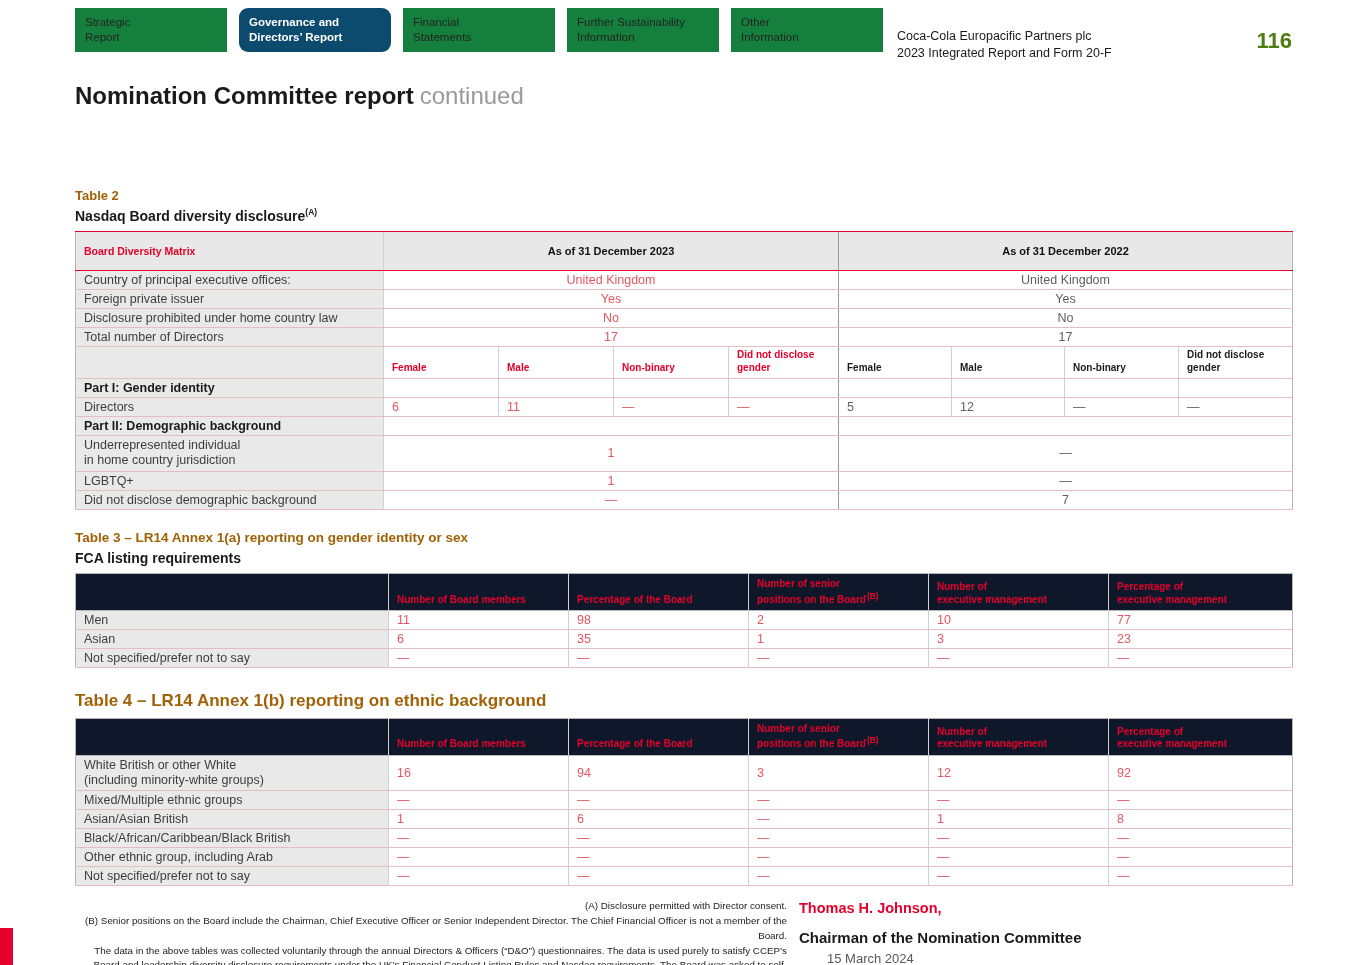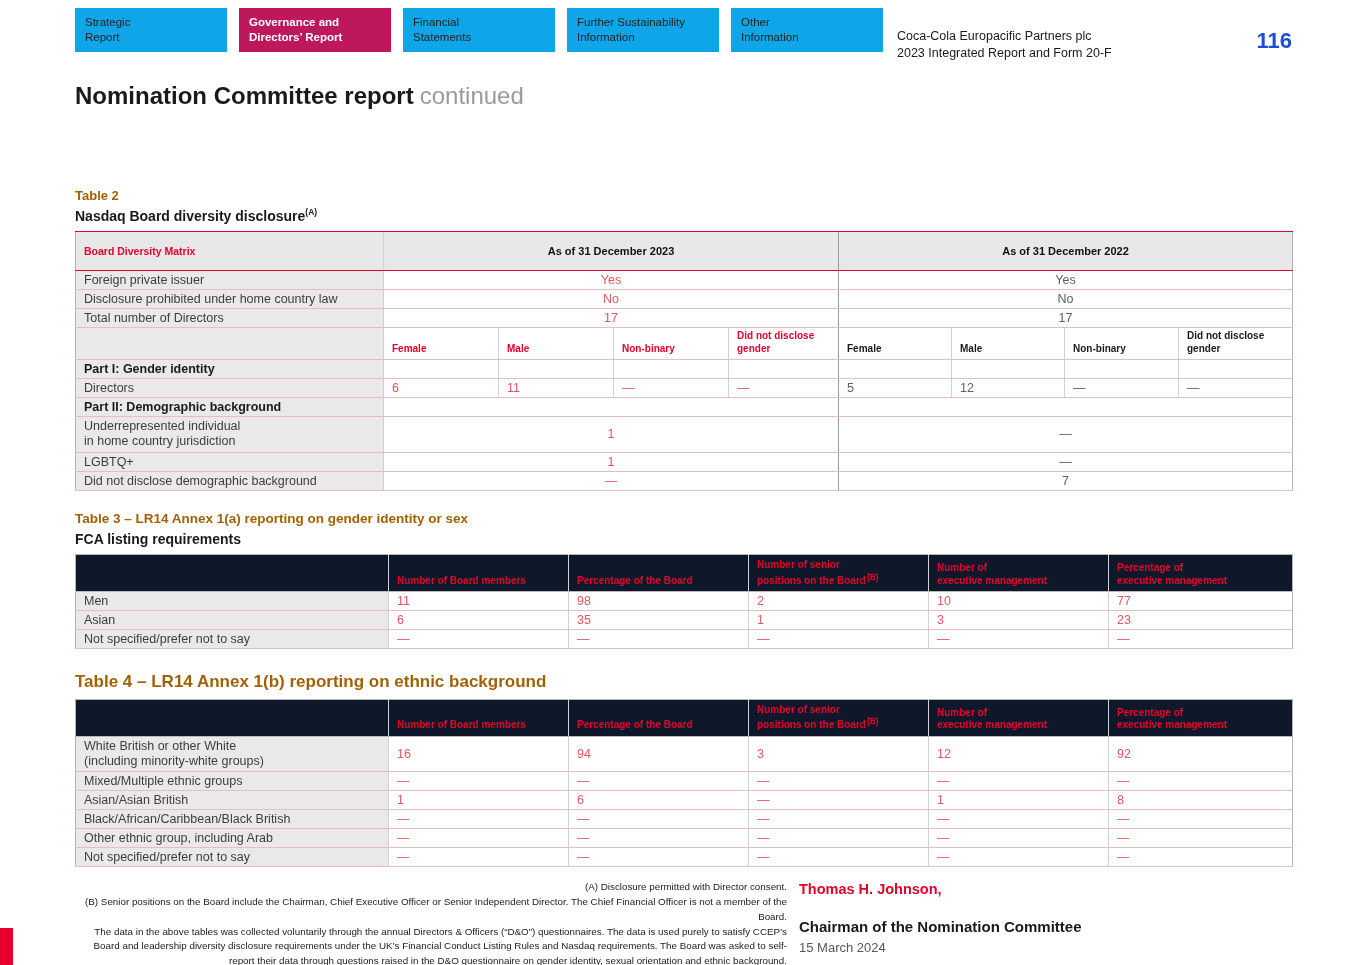--- a/index.html
+++ b/index.html
@@ -7,25 +7,25 @@
     width:1365px;height:965px;background:#ffffff;overflow:hidden;position:relative;
     font-family:"Liberation Sans", sans-serif;color:#1a1a1a;
   }
   .page{padding:0 73px 0 75px;}
 
   
   .topbar{display:flex;margin-top:8px;align-items:flex-start;}
   .tabs{display:flex;gap:12px;}
   .tab{
     width:152px;height:44px;box-sizing:border-box;padding:7px 10px;
-    background:#0ea5e9;font-size:11.5px;line-height:1.32;color:#222;cursor:pointer;
-  }
-  .tab.active{background:#be185d;color:#ffffff;font-weight:bold;}
+    background:#15803d;font-size:11.5px;line-height:1.32;color:#222;cursor:pointer;
+  }
+  .tab.active{background:#0c4a6e;color:#ffffff;font-weight:bold;border-radius:9px;}
   .company{margin-left:14px;padding-top:20px;font-size:12.5px;line-height:1.35;color:#1a1a1a;}
-  .pagenum{margin-left:auto;font-size:22px;font-weight:bold;color:#1d4ed8;padding-top:20px;}
+  .pagenum{margin-left:auto;font-size:22px;font-weight:bold;color:#4d7c0f;padding-top:20px;}
 
   
   .page-title{margin:20px 0 0 0;font-size:24px;font-weight:bold;color:#1a1a1a;}
   .page-title .cont{color:#9a9a9a;font-weight:normal;margin-left:6px;}
 
   
   .t2-head{margin-top:78px;}
   .sec-label{color:#a16207;font-weight:bold;font-size:13px;line-height:1.25;}
   .sec-title{font-weight:bold;font-size:14px;color:#1a1a1a;margin-top:3px;line-height:1.25;}
   sup{font-size:8.5px;}
@@ -75,22 +75,22 @@
   .t34 tbody td:first-child{border-left:none;}
   .t3-head{margin-top:20px;}
   .t4-head{margin-top:22px;}
 
   
   .bottom{display:flex;margin-top:13px;align-items:flex-start;}
   .footnotes{width:712px;font-size:9.8px;color:#222;line-height:1.5;}
   .footnotes p{margin:0;text-align:right;}
   .signature{margin-left:12px;}
   .sig-name{color:#e4002b;font-weight:bold;font-size:14.5px;line-height:1.3;}
-  .sig-role{font-weight:bold;font-size:15px;color:#1a1a1a;line-height:1.3;margin-top:18px;}
-  .sig-date{font-size:13px;color:#595959;margin-top:3px;}
+  .sig-role{font-weight:bold;font-size:15px;color:#1a1a1a;line-height:1.3;margin-top:10px;}
+  .sig-date{font-size:13px;color:#595959;margin-top:3px;margin-left:28px;}
 
   .corner-accent{position:absolute;left:0;bottom:0;width:13px;height:37px;background:#e4002b;}
 </style>
 </head>
 <body>
 
 <div class="page">
 
   <div class="topbar">
     <div class="tabs">
@@ -143,20 +143,25 @@
     </colgroup>
     <thead>
       <tr>
         <th class="matrix">Board Diversity Matrix</th>
         <th class="yrh" colspan="4">As of 31 December 2023</th>
         <th class="yrh yrdiv" colspan="4">As of 31 December 2022</th>
       </tr>
     </thead>
     <tbody>
       <tr>
+        <td class="lblcol">Country of principal executive offices:</td>
+        <td class="center v23" colspan="4">United Kingdom</td>
+        <td class="center v22 yrdiv" colspan="4">United Kingdom</td>
+      </tr>
+      <tr>
         <td class="lblcol">Foreign private issuer</td>
         <td class="center v23" colspan="4">Yes</td>
         <td class="center v22 yrdiv" colspan="4">Yes</td>
       </tr>
       <tr>
         <td class="lblcol">Disclosure prohibited under home country law</td>
         <td class="center v23" colspan="4">No</td>
         <td class="center v22 yrdiv" colspan="4">No</td>
       </tr>
       <tr>

